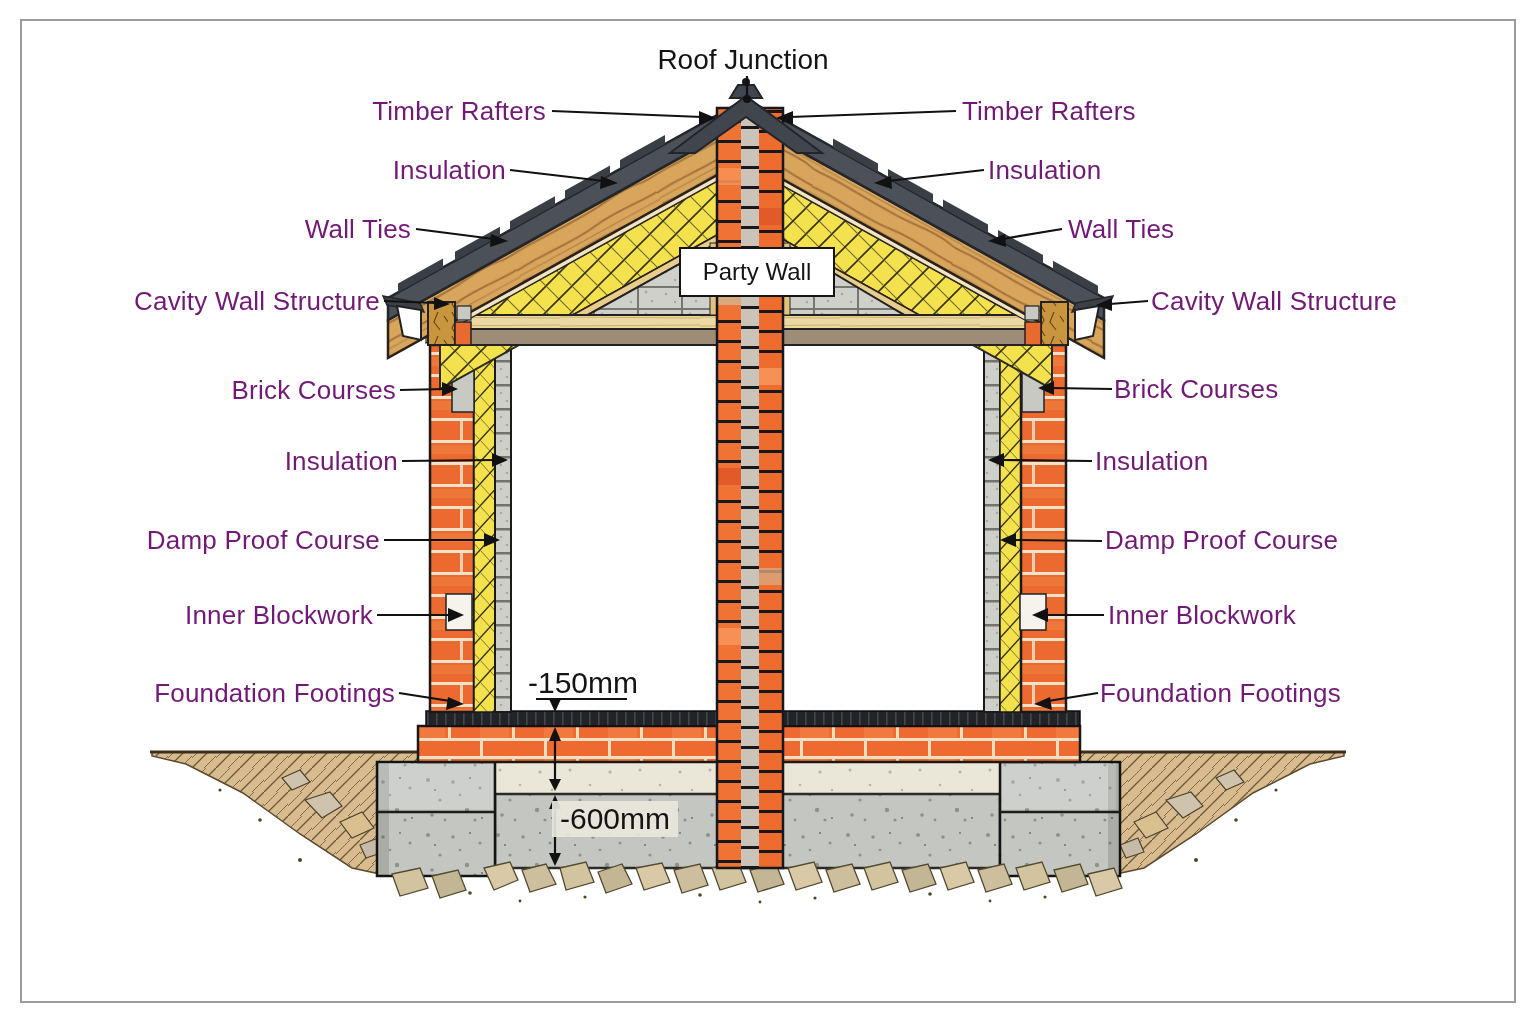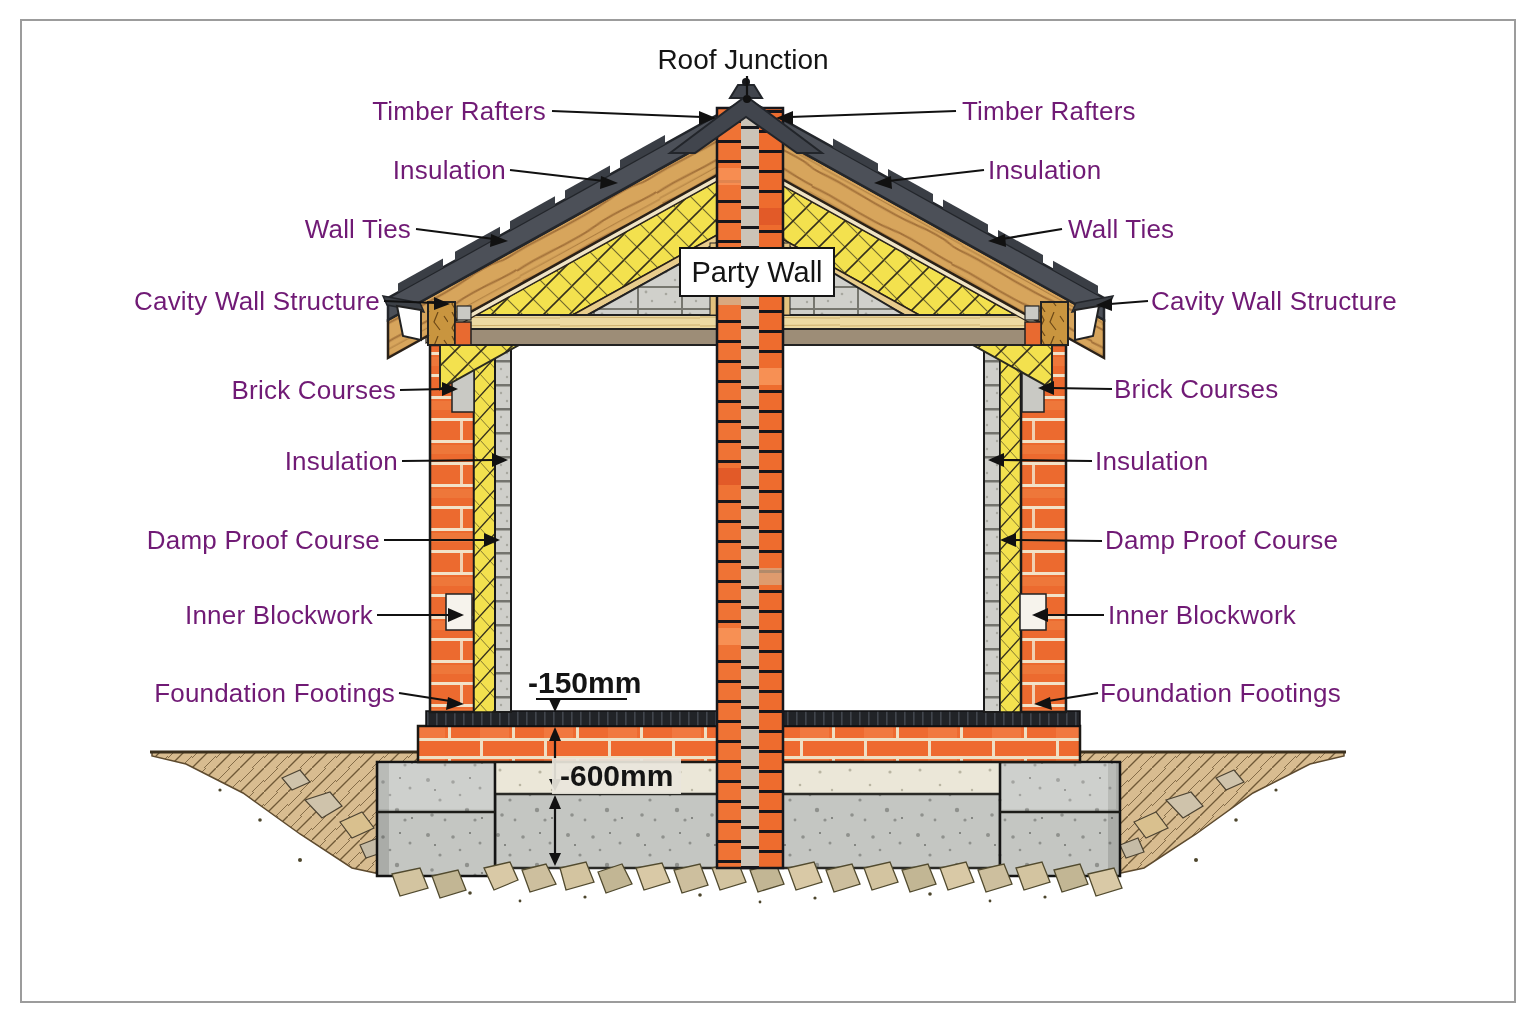--- a/index.html
+++ b/index.html
@@ -4,23 +4,23 @@
 <style>
   html,body{margin:0;padding:0;background:#ffffff;}
   #stage{position:relative;width:1536px;height:1024px;background:#ffffff;overflow:hidden;
          font-family:"Liberation Sans",sans-serif;color:#151515;}
   #frame{position:absolute;left:20px;top:19px;right:20px;bottom:21px;border:2px solid #9c9c9c;pointer-events:none;}
   .lbl{position:absolute;font-size:26px;line-height:30px;white-space:nowrap;color:#701a75;letter-spacing:.2px;}
   .lbl.right-align{text-align:right;}
   .toplbl{position:absolute;left:593px;top:44px;width:300px;text-align:center;font-size:28px;color:#141414;}
   .party-box{position:absolute;left:679px;top:247px;width:152px;height:46px;background:#ffffff;
              border:2.5px solid #141414;display:flex;align-items:center;justify-content:center;
-             font-size:29px;color:#141414;text-align:right;}
-  .meas{position:absolute;font-size:30px;font-weight:700;color:#141414;white-space:nowrap;}
-  .meas.bg{background:rgba(233,230,220,0.92);padding:1px 8px;}
+             font-size:24px;color:#141414;text-align:right;}
+  .meas{position:absolute;font-size:30px;font-weight:400;color:#141414;white-space:nowrap;}
+  .meas.bg{background:rgba(233,230,220,0.92);padding:1px 8px;margin-top:43px;}
   svg{position:absolute;left:0;top:0;}
 </style>
 </head>
 <body>
 
 <div id="stage">
 
 <svg width="1536" height="1024" viewBox="0 0 1536 1024">
 <defs>
   <pattern id="brickA" width="44" height="44" patternUnits="userSpaceOnUse">

